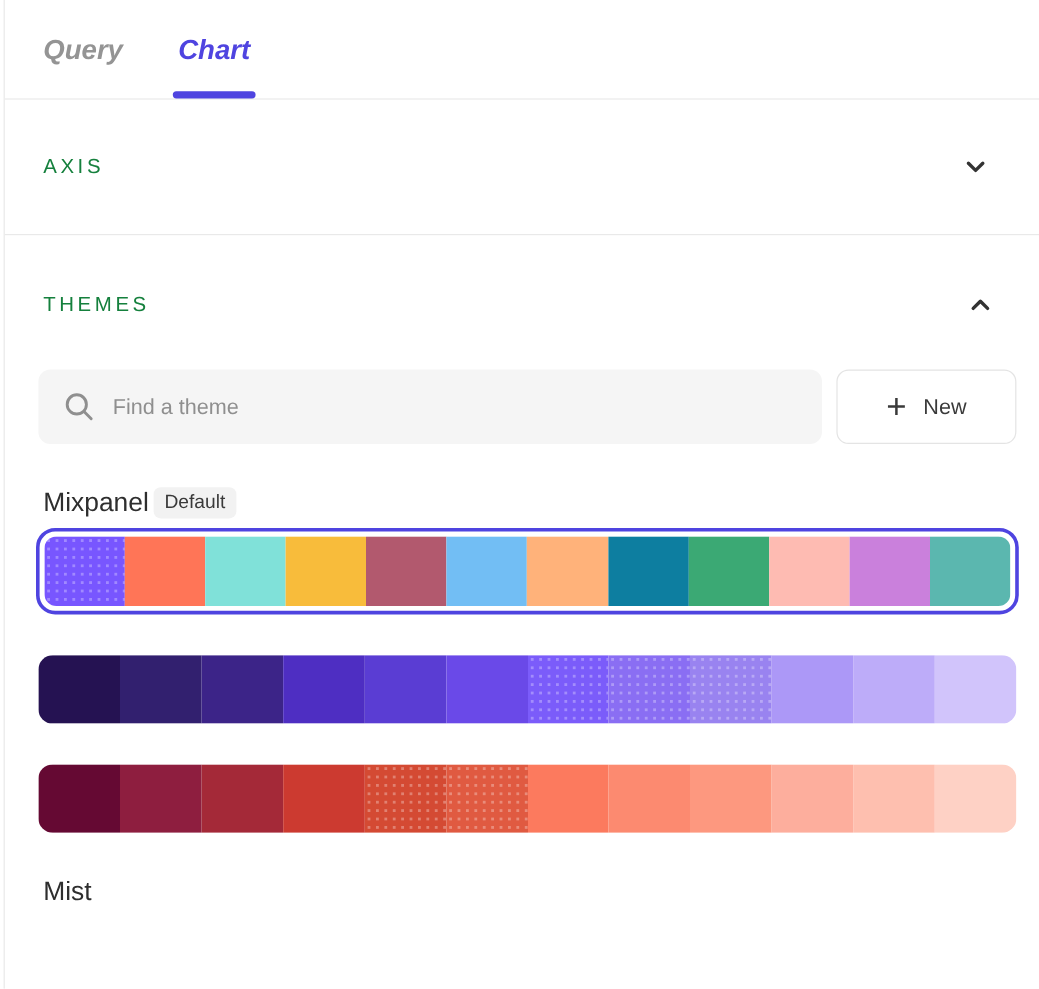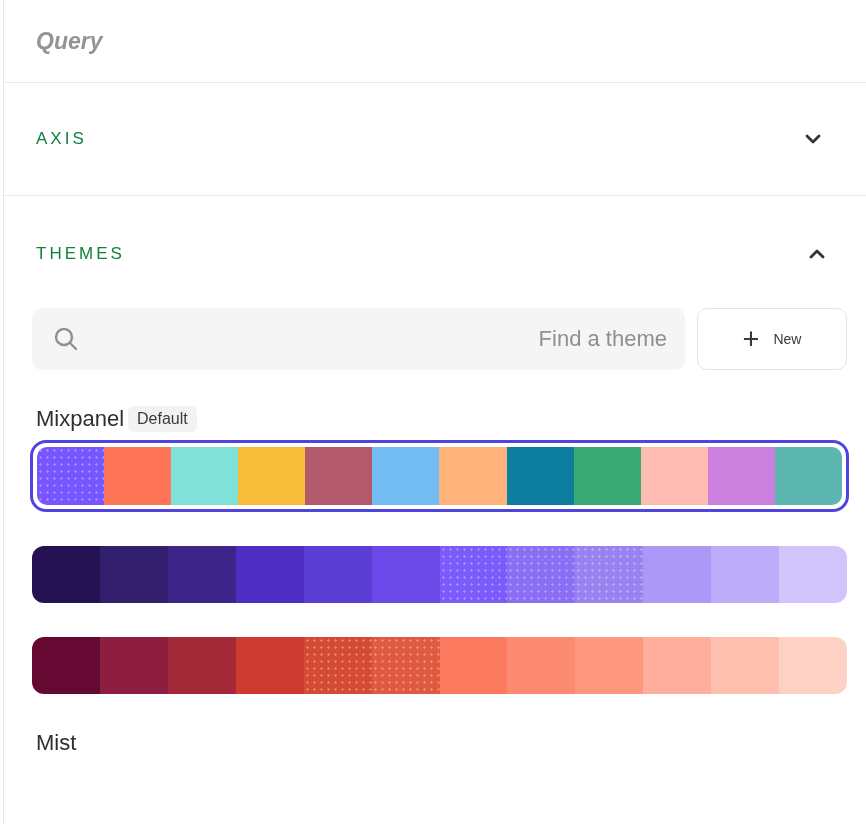--- a/index.html
+++ b/index.html
@@ -26,27 +26,27 @@
   .themes-header { display:flex; align-items:center; justify-content:space-between;
     margin-left:4px; margin-right:0; }
   .themes-header .chev { margin-right:18px; }
 
   
   .search-row { display:flex; gap:12px; margin-top:42px; }
   .search { flex:1; height:62px; background:#F5F5F5; border-radius:10px;
     display:flex; align-items:center; padding:0 18px 0 20px; gap:14px; }
   .search svg { flex:none; }
   .search input { flex:1; border:none; outline:none; background:transparent;
-    font-size:22px; color:#15803d; font-family:"Liberation Sans", sans-serif;text-align:right; }
+    font-size:18px; color:#15803d; font-family:"Liberation Sans", sans-serif; }
   .search input::placeholder { color:#8F8F8F; }
   .new-btn { width:150px; height:62px; background:#fff; border:1px solid #E4E4E4;
     border-radius:10px; display:flex; align-items:center; justify-content:center;
     gap:14px; cursor:pointer; }
   .new-btn .plus { font-size:29px; font-weight:400; color:#3A3A3A; line-height:1; }
-  .new-btn .lbl { font-size:14px; color:#3A3A3A; }
+  .new-btn .lbl { font-size:18px; color:#3A3A3A; }
 
   
   .theme { margin-top:34px; }
   .theme-title-row { display:flex; align-items:center; gap:4px; margin-left:4px; }
   .theme-name { font-size:22px; font-weight:500; color:#2E2E2E; line-height:30px; }
   .badge { background:#F2F2F2; border-radius:6px; padding:4px 9px; font-size:16px;
     color:#3A3A3A; }
   .strip-wrap { margin-top:10px; border-radius:12px; }
   .strip-wrap.selected { border:3px solid var(--accent); border-radius:16px;
     padding:4px; margin-top:6px; margin-left:-2px; margin-right:-2px; background:#fff; }
@@ -56,20 +56,21 @@
   .swatch.textured { background-image:radial-gradient(rgba(255,255,255,0.30) 1.1px, transparent 1.1px);
     background-size:7px 7px; }
 </style>
 </head>
 <body>
 
 <div class="panel">
 
   <div class="tabbar">
     <div class="tab">Query</div>
+    <div class="tab active">Chart</div>
   </div>
 
   <div class="section-axis">
     <span class="section-title">AXIS</span>
     <svg class="chev" viewBox="0 0 24 24" fill="none" stroke="#333" stroke-width="2.8" stroke-linecap="round" stroke-linejoin="round">
       <polyline points="6 9 12 15 18 9"></polyline>
     </svg>
   </div>
 
   <div class="section-themes">

